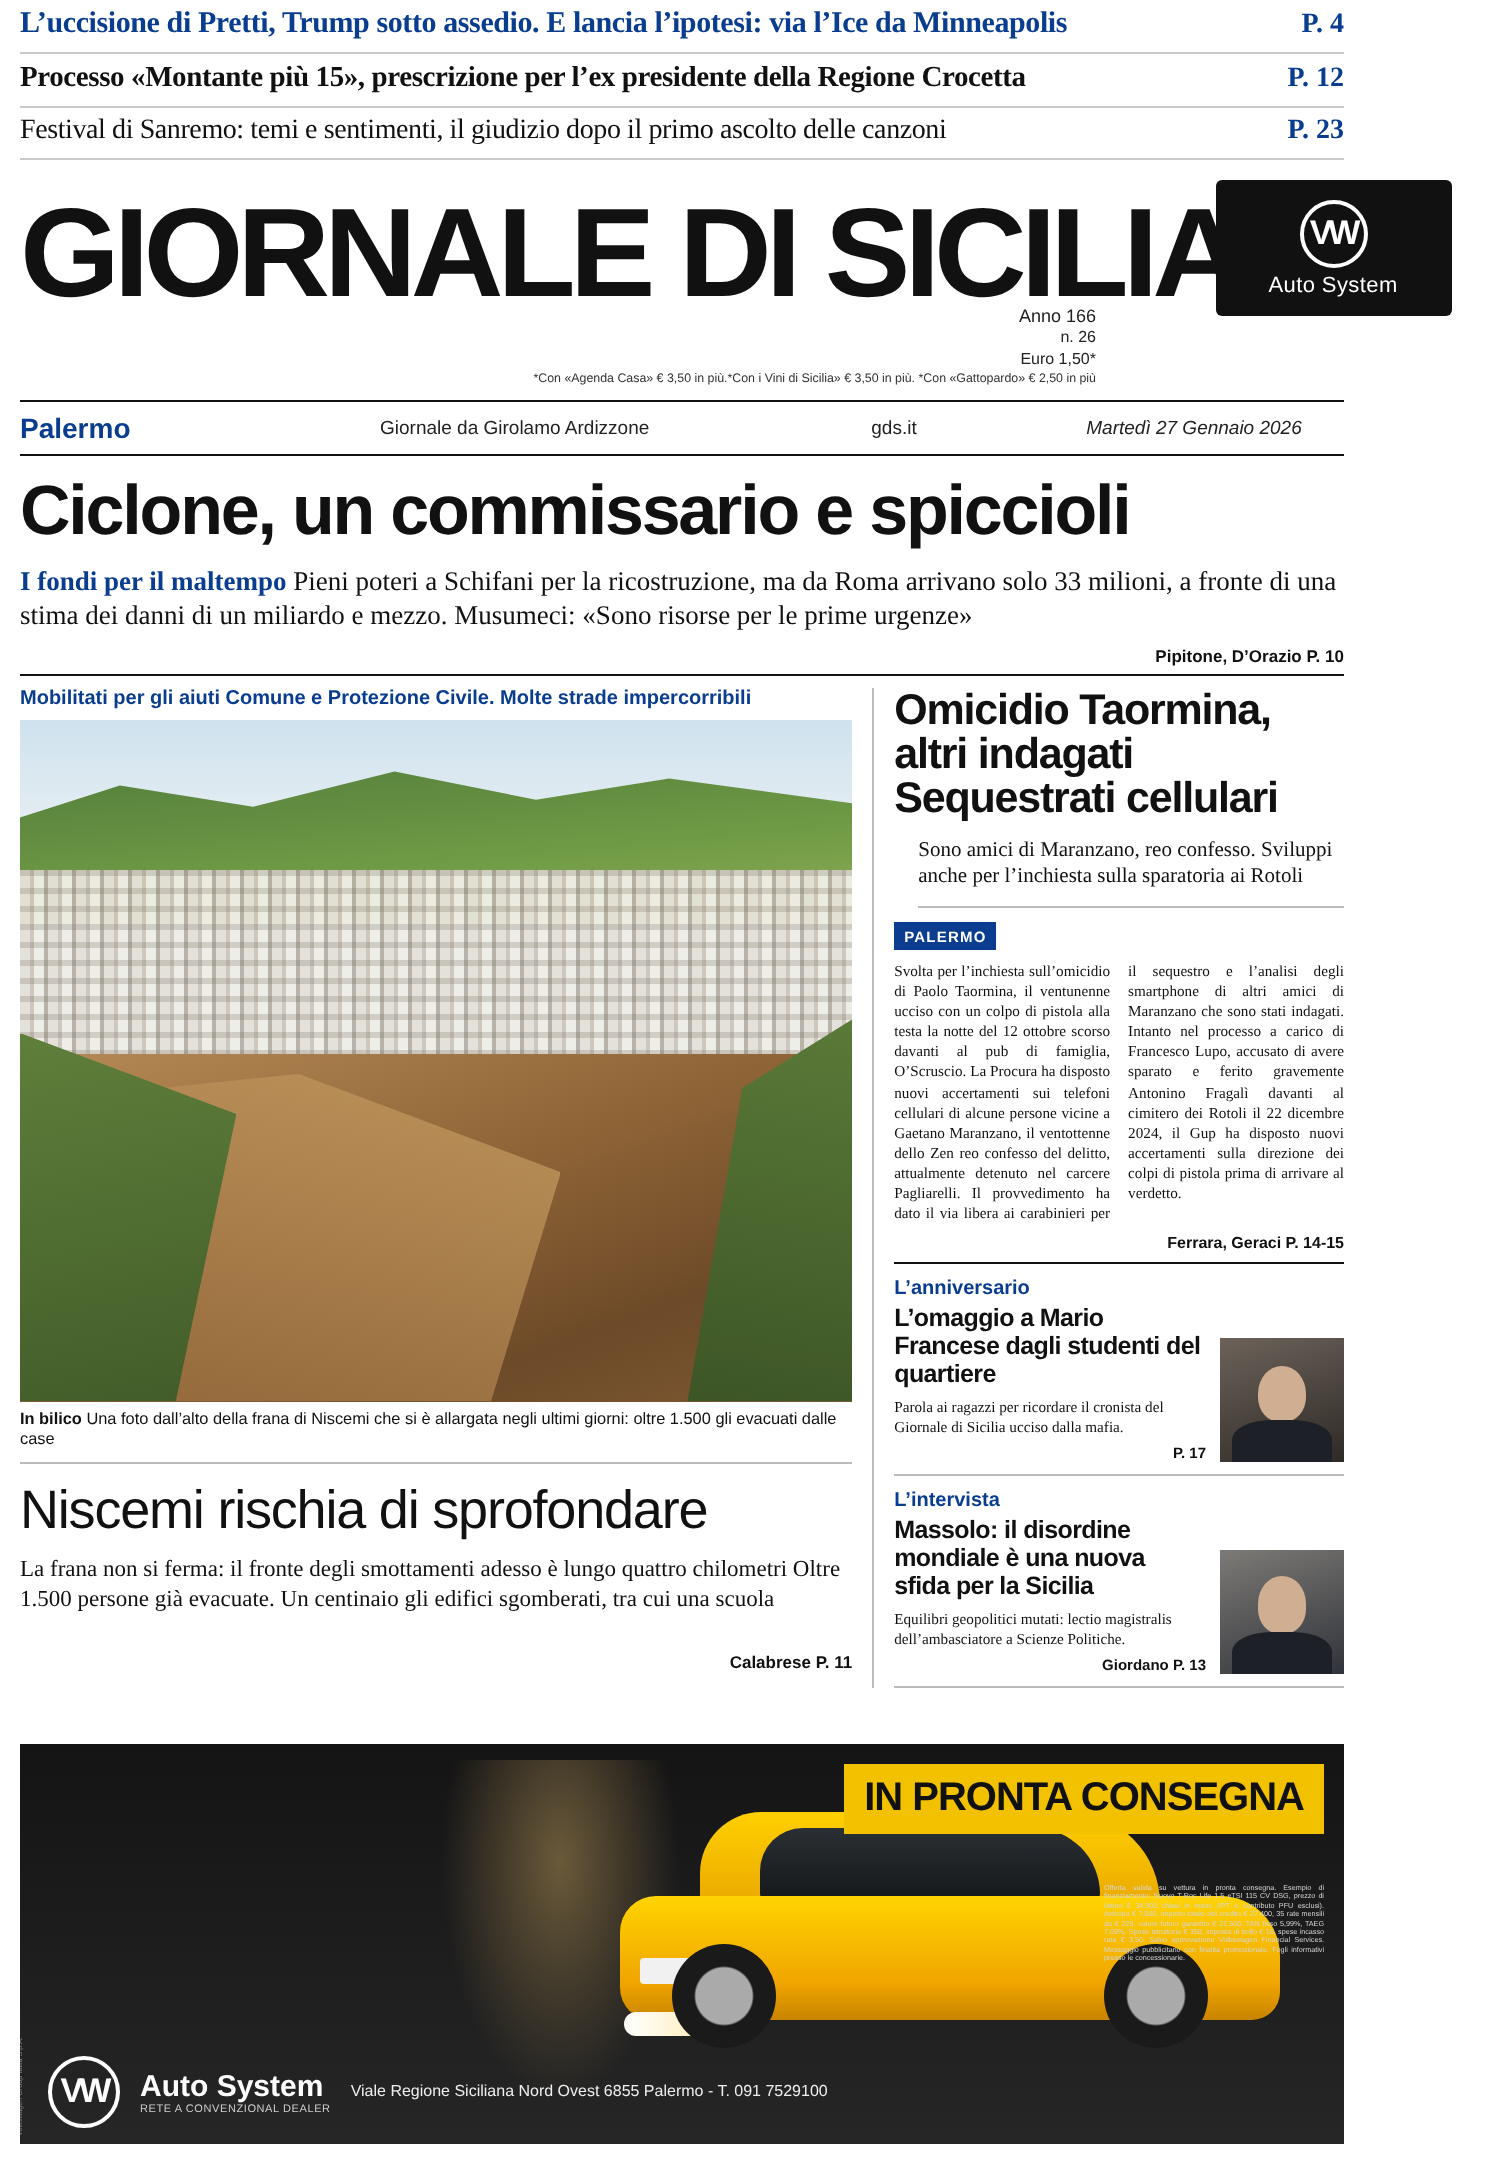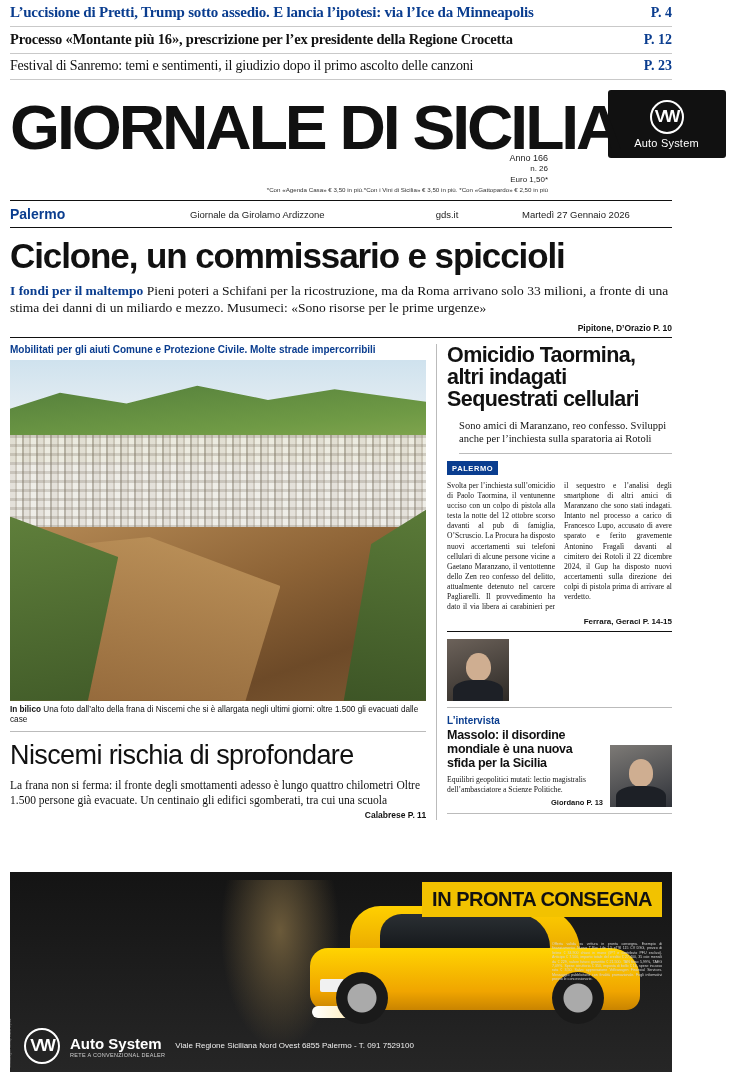--- a/index.html
+++ b/index.html
@@ -92,21 +92,21 @@
     margin: 6px 10px 0 10px;
     padding: 5px 0 5px 0;
     font-size: 10px;
   }
   .infobar .city {
     color: #0a3d8f; font-weight: bold; font-size: 14px;
     flex: 0 0 180px;
   }
   .infobar .founder { flex: 1 1 auto; text-align: left; color: #222; font-size: 9.5px; }
   .infobar .site { flex: 0 0 150px; text-align: center; color: #222; font-size: 9.5px; }
-  .infobar .date { flex: 0 0 150px; text-align: left; color: #222; font-size: 9.5px; }
+  .infobar .date { flex: 0 0 150px; text-align: center; color: #222; font-size: 9.5px; font-style: italic; }
 
   
   .lead { padding: 10px 10px 0 10px; }
   .lead h1 {
     font-size: 35px;
     font-weight: bold;
     letter-spacing: -1.1px;
     line-height: 1.02;
   }
   .lead-sub {
@@ -164,21 +164,21 @@
   }
   .photo-caption b { font-weight: bold; }
   .left-head {
     font-size: 27px; font-weight: normal; letter-spacing: -0.6px;
     line-height: 1.05; margin: 9px 0 8px 0;
   }
   .left-deck {
     font-family: "Liberation Serif", serif;
     font-size: 11.5px; line-height: 1.35;
   }
-  .left-byline { text-align: right; font-size: 8.5px; font-weight: bold; margin-top: 1px; }
+  .left-byline { text-align: right; font-size: 8.5px; font-weight: bold; margin-top: 17px; }
 
   
   .r-head {
     font-size: 21.5px; font-weight: bold; line-height: 1.04;
     letter-spacing: -0.6px; margin-bottom: 8px;
   }
   .r-deck {
     font-family: "Liberation Serif", serif;
     font-size: 10.5px; line-height: 1.3;
     padding-bottom: 7px; border-bottom: 1px solid #bbb; margin-left: 12px;
@@ -275,21 +275,21 @@
 <body>
 
 <div class="page">
 
   <div class="teasers">
     <div class="teaser teaser-1">
       <div class="teaser-text">L’uccisione di Pretti, Trump sotto assedio. E lancia l’ipotesi: via l’Ice da Minneapolis</div>
       <div class="teaser-page">P.  4</div>
     </div>
     <div class="teaser teaser-2">
-      <div class="teaser-text">Processo «Montante più 16», prescrizione per l’ex presidente della Regione Crocetta</div>
+      <div class="teaser-text">Processo «Montante più 15», prescrizione per l’ex presidente della Regione Crocetta</div>
       <div class="teaser-page">P. 12</div>
     </div>
     <div class="teaser teaser-3">
       <div class="teaser-text">Festival di Sanremo: temi e sentimenti, il giudizio dopo il primo ascolto delle canzoni</div>
       <div class="teaser-page">P. 23</div>
     </div>
   </div>
 
   <div class="masthead">
     <div class="masthead-title">GIORNALE DI SICILIA</div>
@@ -349,20 +349,26 @@
     </div>
 
     <div class="col-right">
       <div class="r-head">Omicidio Taormina, altri indagati Sequestrati cellulari</div>
       <div class="r-deck">Sono amici di Maranzano, reo confesso. Sviluppi anche per l’inchiesta sulla sparatoria ai Rotoli</div>
       <div class="r-tag">PALERMO</div>
       <div class="r-two-col">Svolta per l’inchiesta sull’omicidio di Paolo Taormina, il ventunenne ucciso con un colpo di pistola alla testa la notte del 12 ottobre scorso davanti al pub di famiglia, O’Scruscio. La Procura ha disposto nuovi accertamenti sui telefoni cellulari di alcune persone vicine a Gaetano Maranzano, il ventottenne dello Zen reo confesso del delitto, attualmente detenuto nel carcere Pagliarelli. Il provvedimento ha dato il via libera ai carabinieri per il sequestro e l’analisi degli smartphone di altri amici di Maranzano che sono stati indagati. Intanto nel processo a carico di Francesco Lupo, accusato di avere sparato e ferito gravemente Antonino Fragalì davanti al cimitero dei Rotoli il 22 dicembre 2024, il Gup ha disposto nuovi accertamenti sulla direzione dei colpi di pistola prima di arrivare al verdetto.</div>
       <div class="r-byline">Ferrara, Geraci  P. 14-15</div>
 
       <div class="r-item">
+        <div class="r-item-body">
+          <div class="r-item-kicker">L’anniversario</div>
+          <div class="r-item-head">L’omaggio a Mario Francese dagli studenti del quartiere</div>
+          <div class="r-item-deck">Parola ai ragazzi per ricordare il cronista del Giornale di Sicilia ucciso dalla mafia.</div>
+          <div class="r-item-byline">P. 17</div>
+        </div>
         <div class="r-portrait p1">
           <div class="face"></div>
           <div class="body"></div>
         </div>
       </div>
 
       <div class="r-item">
         <div class="r-item-body">
           <div class="r-item-kicker">L’intervista</div>
           <div class="r-item-head">Massolo: il disordine mondiale è una nuova sfida per la Sicilia</div>

